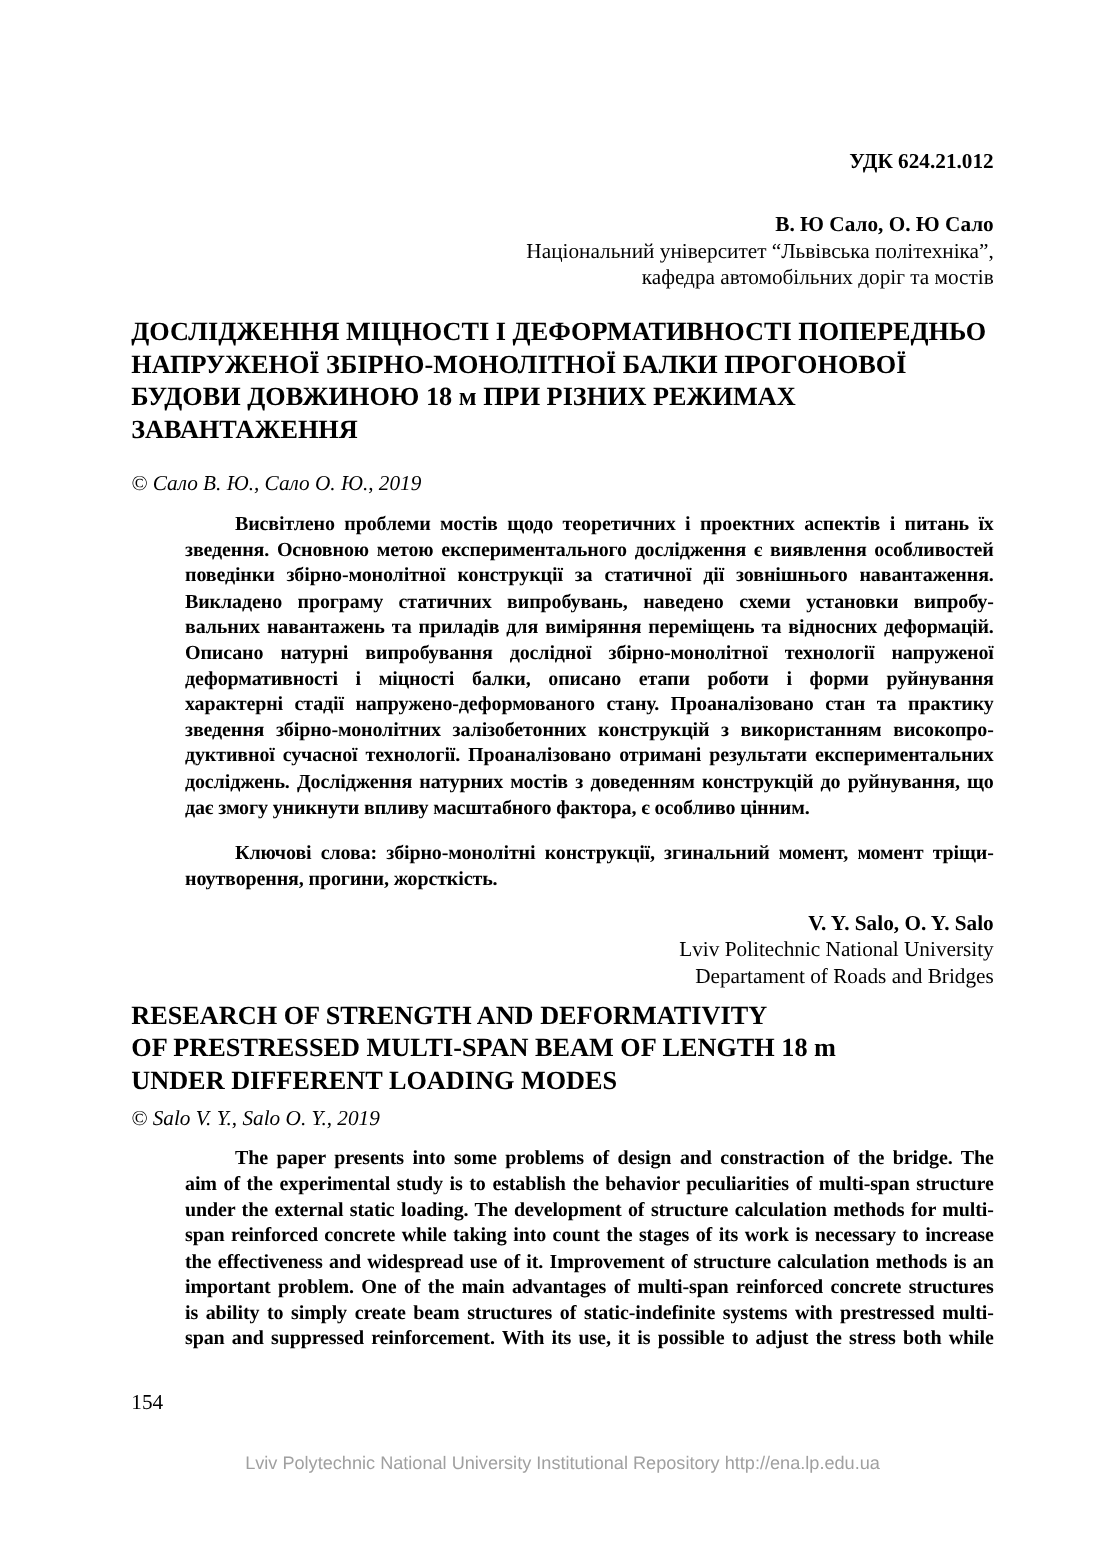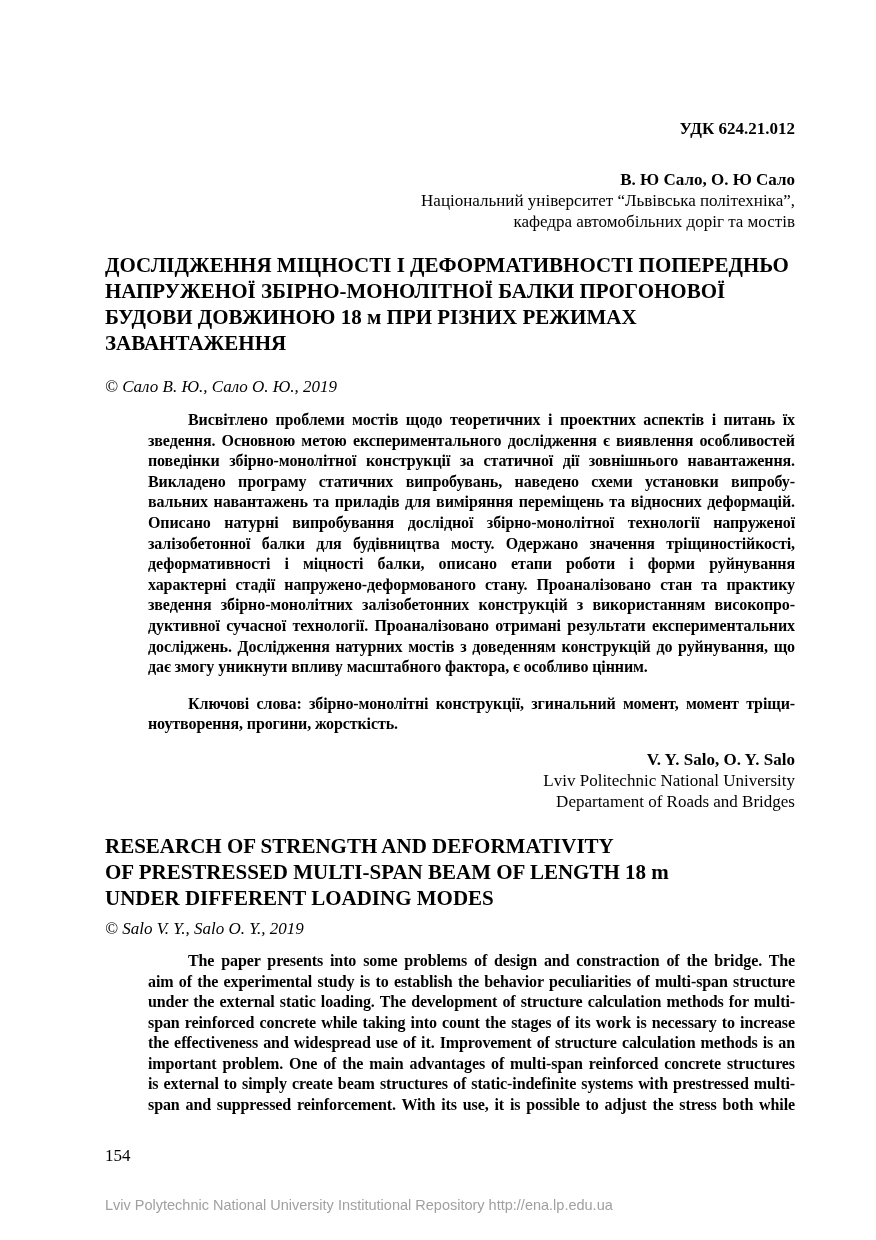--- a/index.html
+++ b/index.html
@@ -27,21 +27,21 @@
   }
   .bold { font-weight: bold; }
   .gap-sm { margin-top: 30px; }
   .title-block {
     margin-top: 20px;
     text-align: left;
     font-weight: bold;
     font-size: 21px;
     line-height: 26px;
   }
-  .title-block-en { margin-top: 21px; }
+  .title-block-en { margin-top: 8px; }
   .copyright {
     margin-top: 20px;
     font-style: italic;
     font-size: 17px;
     line-height: 21px;
   }
   .copyright-en { margin-top: 7px; }
   .abstract {
     margin-left: 43px;
     font-weight: bold;
@@ -63,20 +63,21 @@
   .findent { text-indent: 40px; }
   .authors-en-block { margin-top: 14px; }
   .page-number {
     margin-top: 29px;
     text-align: left;
     font-size: 17px;
     line-height: 21px;
   }
   .footer {
     margin-top: 30px;
+    text-align: center;
     font-family: "Liberation Sans", sans-serif;
     font-size: 14.5px;
     line-height: 19px;
     color: #a0a0a0;
   }
 </style>
 </head>
 <body>
 
 <div class="page">
@@ -97,21 +98,20 @@
 
   <div class="copyright">© Сало В. Ю., Сало О. Ю., 2019</div>
 
   <div class="abstract abstract-uk">
     <div class="jline findent">Висвітлено проблеми мостів щодо теоретичних і проектних аспектів і питань їх</div>
     <div class="jline">зведення. Основною метою експериментального дослідження є виявлення особливостей</div>
     <div class="jline">поведінки збірно-монолітної конструкції за статичної дії зовнішнього навантаження.</div>
     <div class="jline">Викладено програму статичних випробувань, наведено схеми установки випробу-</div>
     <div class="jline">вальних навантажень та приладів для виміряння переміщень та відносних деформацій.</div>
     <div class="jline">Описано натурні випробування дослідної збірно-монолітної технології напруженої</div>
-    <div class="jline">залізобетонної балки для будівництва мосту. Одержано значення тріщиностійкості,</div>
     <div class="jline">деформативності і міцності балки, описано етапи роботи і форми руйнування</div>
     <div class="jline">характерні стадії напружено-деформованого стану. Проаналізовано стан та практику</div>
     <div class="jline">зведення збірно-монолітних залізобетонних конструкцій з використанням високопро-</div>
     <div class="jline">дуктивної сучасної технології. Проаналізовано отримані результати експериментальних</div>
     <div class="jline">досліджень. Дослідження натурних мостів з доведенням конструкцій до руйнування, що</div>
     <div class="jlast">дає змогу уникнути впливу масштабного фактора, є особливо цінним.</div>
   </div>
 
   <div class="abstract keywords">
     <div class="jline findent">Ключові слова: збірно-монолітні конструкції, згинальний момент, момент тріщи-</div>
@@ -132,21 +132,21 @@
 
   <div class="copyright copyright-en">© Salo V. Y., Salo O. Y., 2019</div>
 
   <div class="abstract abstract-en">
     <div class="jline findent">The paper presents into some problems of design and constraction of the bridge. The</div>
     <div class="jline">aim of the experimental study is to establish the behavior peculiarities of multi-span structure</div>
     <div class="jline">under the external static loading. The development of structure calculation methods for multi-</div>
     <div class="jline">span reinforced concrete while taking into count the stages of its work is necessary to increase</div>
     <div class="jline">the effectiveness and widespread use of it. Improvement of structure calculation methods is an</div>
     <div class="jline">important problem. One of the main advantages of multi-span reinforced concrete structures</div>
-    <div class="jline">is external to simply create beam structures of static-indefinite systems with prestressed multi-</div>
+    <div class="jline">is ability to simply create beam structures of static-indefinite systems with prestressed multi-</div>
     <div class="jline">span and suppressed reinforcement. With its use, it is possible to adjust the stress both while</div>
   </div>
 
   <div class="page-number">154</div>
 
   <div class="footer">Lviv Polytechnic National University Institutional Repository http://ena.lp.edu.ua</div>
 
 </div>
 
 </body></html>

